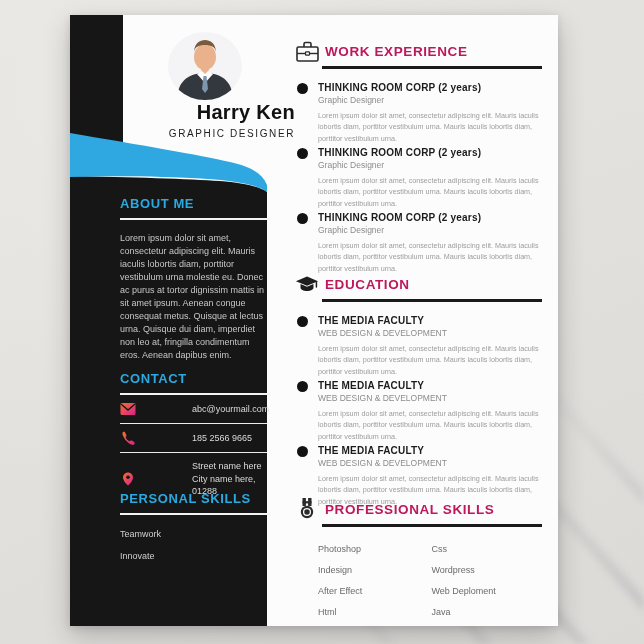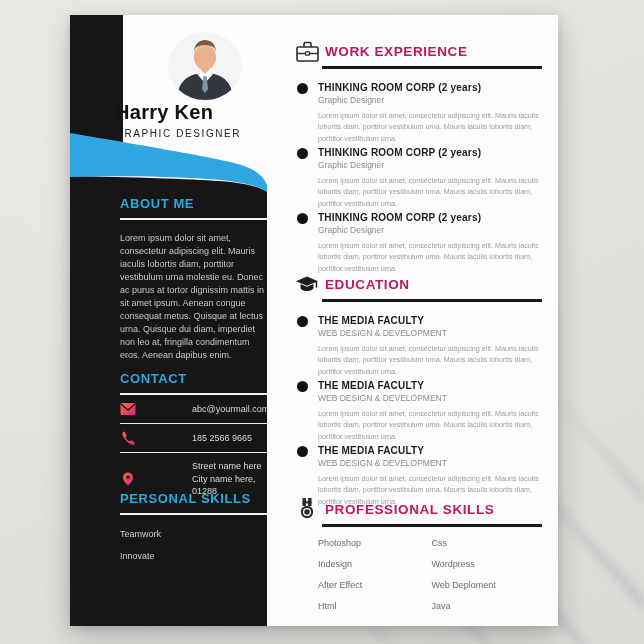--- a/index.html
+++ b/index.html
@@ -27,21 +27,21 @@
     position:absolute; left:70px; top:15px; width:488px; height:611px;
     background:#FCFCFC;
     box-shadow: 0 10px 26px rgba(0,0,0,.20), 0 2px 8px rgba(0,0,0,.12);
   }
 
   
   .sidebar-svg { position:absolute; left:0; top:0; width:197px; height:611px; }
 
   
   .photo { position:absolute; left:97px; top:16px; width:76px; height:70px; }
-  .name-block { position:absolute; left:45px; top:86px; width:180px; text-align:left; }
+  .name-block { position:absolute; left:45px; top:86px; width:180px; text-align:right; }
   .name { font-size:20px; font-weight:800; color:#111; letter-spacing:.3px; }
   .role { margin-top:4px; font-size:10px; letter-spacing:1.6px; color:#1D1D1D; }
 
   
   .side-sec { position:absolute; left:50px; width:150px; z-index:3; }
   .side-h2 { font-size:13px; font-weight:bold; color:#2BA9E1; letter-spacing:.6px; }
   .side-rule { margin-top:7px; height:2px; background:#F3F3F3; }
   .about-body { margin-top:12px; font-size:9px; line-height:13px; color:#C7C7C7; }
 
   .c-row { display:flex; align-items:center; padding:7px 0;gap:46px; }
@@ -60,21 +60,21 @@
   .sec-rule { margin-left:27px; width:220px; height:2.5px; background:#1A1A1A; margin-top:4px; }
 
   .entries { margin-top:13px; margin-left:2px; }
   .entry { display:flex; height:65px; }
   .bullet { width:11px; height:11px; border-radius:50%; background:#121212; flex:0 0 11px; margin-top:1px; }
   .e-content { margin-left:10px; width:228px; }
   .e-title { font-size:10px; font-weight:bold; color:#1B1B1B; letter-spacing:.2px; }
   .e-sub { margin-top:2px; font-size:8.5px; color:#8C8C8C; }
   .e-body { margin-top:5px; font-size:7.2px; line-height:11.8px; color:#9D9D9D; }
 
-  .skills-grid { margin-left:23px; margin-top:6px; display:flex; }
+  .skills-grid { margin-left:23px; margin-top:12px; display:flex; }
   .skills-col { width:114px; list-style:none; }
   .skills-col li { font-size:9px; color:#6B6B6B; line-height:21px; }
 </style>
 </head>
 <body>
 
 <div class="scene">
   <div class="marble-veins"></div>
 
   <div class="page">

